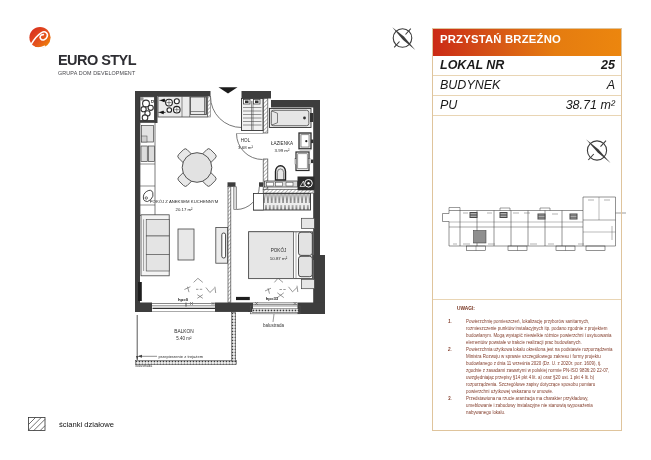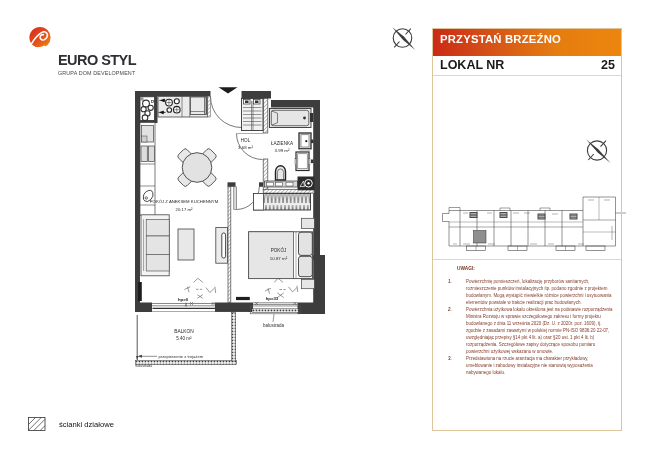--- a/index.html
+++ b/index.html
@@ -4,21 +4,21 @@
 <style>
   html,body{margin:0;padding:0;background:#fff;}
   #page{position:relative;width:651px;height:460px;background:#fff;overflow:hidden;
         font-family:"Liberation Sans", sans-serif;}
   #plansvg{position:absolute;left:0;top:0;}
   .tbl{position:absolute;left:432px;top:28px;width:190px;height:403px;
        border:1px solid #dfc49c;box-sizing:border-box;background:transparent;}
   .hdr{height:27px;background:linear-gradient(90deg,#cb2a15 0%,#d44f17 28%,#e57c10 65%,#ec860e 100%);
        color:#fff;font-weight:bold;font-size:11.3px;line-height:21px;padding-left:7px;letter-spacing:.2px;}
   .row{height:19px;border-top:1px solid #e9d5b4;font-size:12.5px;line-height:19px;color:#1a1a1a;
-       display:flex;justify-content:space-between;padding:0 6px 0 7px;}
+       display:flex;justify-content:space-between;padding:0 6px 0 7px;font-style:italic;}
   .row.b{font-weight:bold;}
   .bigcell{height:183px;border-top:1px solid #e9d5b4;}
   .uwagi{border-top:1px solid #e9d5b4;color:#823c2a;padding:5px 8px 0 15px;font-size:4.45px;line-height:7.06px;}
   .uwagi h4{margin:0 0 5.5px 9px;font-size:4.8px;color:#76331f;}
   .uw{display:flex;}
   .uw .n{width:18px;font-weight:bold;font-style:italic;flex:none;}
   .logo-text{position:absolute;left:58px;top:26px;color:#2e2e33;margin-top:28px;}
   .logo-text .l1{font-size:14.5px;font-weight:bold;letter-spacing:-0.55px;line-height:13px;}
   .logo-text .l2{font-size:5.4px;letter-spacing:.12px;color:#47474c;margin-top:3px;}
 </style>
@@ -427,22 +427,30 @@
 
 <div class="tbl">
 
   <div class="hdr">PRZYSTAŃ BRZEŹNO</div>
 
   <div class="row b" style="border-top:none">
         <span>LOKAL NR</span>
         <span>25</span>
       </div>
 
-
-
+  <div class="row">
+        <span>BUDYNEK</span>
+        <span>A</span>
+      </div>
+
+
+  <div class="row">
+        <span>PU</span>
+        <span>38.71 m²</span>
+      </div>
 
   <div class="bigcell"></div>
 
   <div class="uwagi">
     <h4>UWAGI:</h4>
     <div class="uw">
           <span class="n">1.</span>
           <span>Powierzchnię pomieszczeń, lokalizację przyborów sanitarnych,<br>rozmieszczenie punktów instalacyjnych itp. podano zgodnie z projektem<br>budowlanym. Mogą wystąpić niewielkie różnice powierzchni i usytuowania<br>elementów powstałe w trakcie realizacji prac budowlanych.</span>
         </div>
     <div class="uw">

